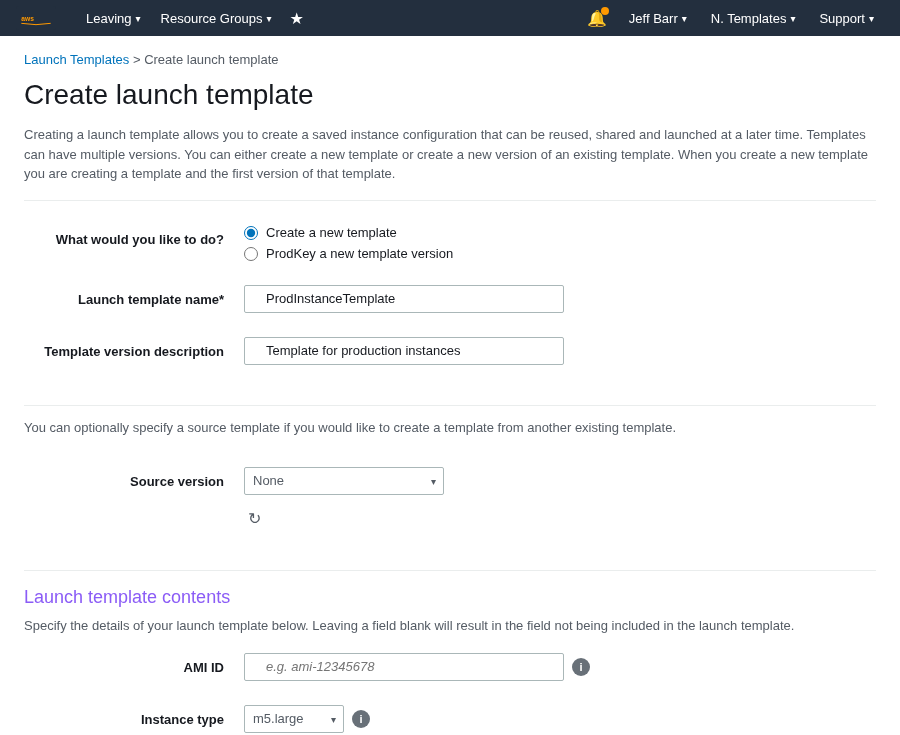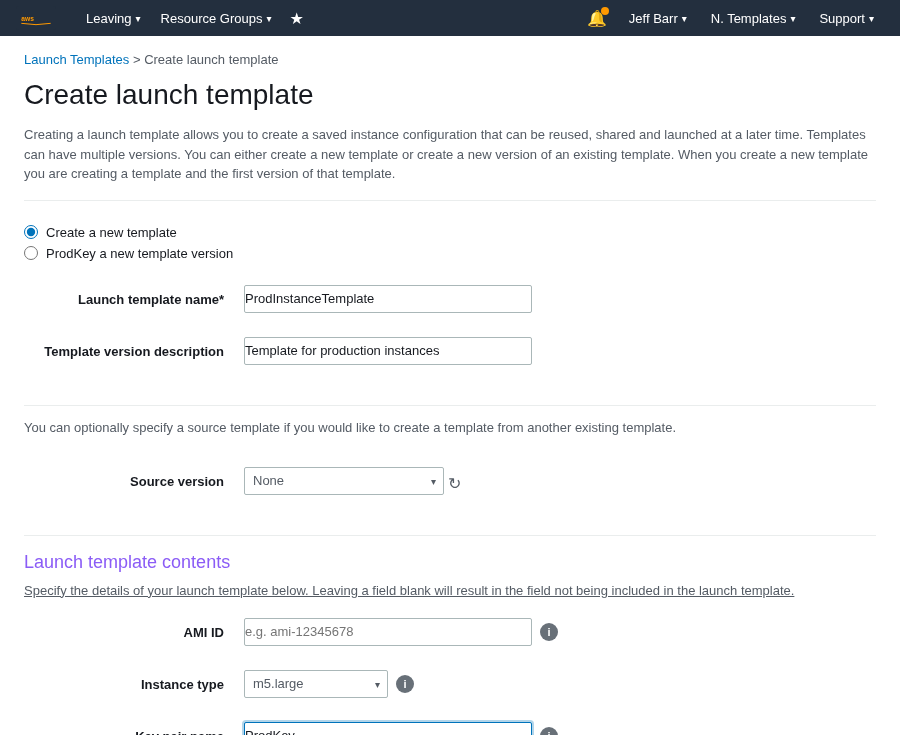--- a/index.html
+++ b/index.html
@@ -121,39 +121,39 @@
     }
 
     
     .radio-group {
       display: flex;
       flex-direction: column;
       gap: 6px;
     }
     .radio-item {
       display: flex;
-      align-items: center;
+      align-items: flex-end;
       gap: 8px;
       font-size: 13px;
       cursor: pointer;
     }
     .radio-item input[type="radio"] {
       accent-color: #0073bb;
       width: 14px;
       height: 14px;
     }
 
     
     .text-input {
       height: 28px;
       border: 1px solid #aab7b8;
       border-radius: 2px;
-      padding: 4px 0;
-      font-size: 13px;
-      width: 288px;
+      padding: 4px 21px;
+      font-size: 13px;
+      width: 320px;
       outline: none;
       color: #16191f;
     }
     .text-input.active {
       border-color: #0073bb;
       box-shadow: 0 0 0 2px rgba(0,115,187,0.3);
     }
 
     
     .source-section {
@@ -162,22 +162,23 @@
     }
     .source-hint {
       font-size: 13px;
       color: #545b64;
       margin-bottom: 28px;
     }
 
     
     .select-wrap {
       display: flex;
-      align-items: flex-end;
-      gap: 0;
+      align-items: flex-start;
+      gap: 12px;
+      flex-direction: column;
     }
     .select-container {
       position: relative;
       display: inline-block;
     }
     .select-container select {
       padding-right: 28px;
       height: 28px;
       border: 1px solid #aab7b8;
       border-radius: 2px;
@@ -215,21 +216,20 @@
       font-size: 18px;
       font-weight: 400;
       color: #8b5cf6;
       margin-bottom: 10px;
       padding-top: 16px;
     }
     .section-hint {
       font-size: 13px;
       color: #545b64;
       margin-bottom: 16px;
-      text-decoration: underline;
     }
 
     
     .instance-type-wrap {
       display: flex;
       align-items: center;
       gap: 8px;
     }
 
     
@@ -301,20 +301,21 @@
     <span> &gt; </span>
     <span>Create launch template</span>
   </div>
 
   <h1 class="page-title">Create launch template</h1>
 
   <p class="description">Creating a launch template allows you to create a saved instance configuration that can be reused, shared and launched at a later time. Templates can have multiple versions. You can either create a new template or create a new version of an existing template. When you create a new template you are creating a template and the first version of that template.</p>
 
   <div class="form-section">
     <div class="form-row">
+      <div class="form-label">What would you like to do?</div>
       <div class="form-control-wrap">
         <div class="radio-group">
           <label class="radio-item">
             <input type="radio" name="intent" checked="" style="">
             <span>Create a new template</span>
           </label>
           <label class="radio-item">
             <input type="radio" name="intent" style="">
             <span>ProdKey a new template version</span>
           </label>
@@ -358,32 +359,32 @@
   </div>
 
   <div>
     <h2 class="section-header">Launch template contents</h2>
     <p class="section-hint">Specify the details of your launch template below. Leaving a field blank will result in the field not being included in the launch template.</p>
 
     <div class="form-row">
       <div class="form-label">AMI ID</div>
       <div class="form-control-wrap">
         <div style="display:flex; align-items:center; gap:8px;">
-          <input type="text" class="text-input" style="color: #14532d;" placeholder="e.g. ami-12345678">
+          <input type="text" class="text-input" style="color: #14532d; font-style: italic;" placeholder="e.g. ami-12345678">
           <div class="info-icon">i</div>
         </div>
       </div>
     </div>
 
     <div class="form-row">
       <div class="form-label">Instance type</div>
       <div class="form-control-wrap">
         <div class="instance-type-wrap">
           <div class="select-container">
-            <select style="width:144px; padding-right:24px;">
+            <select style="width:100px; padding-right:24px;">
               <option>m5.large</option>
               <option>t2.micro</option>
               <option>t3.medium</option>
               <option>c5.large</option>
             </select>
             <span class="select-arrow">▾</span>
           </div>
           <div class="info-icon">i</div>
         </div>
       </div>

